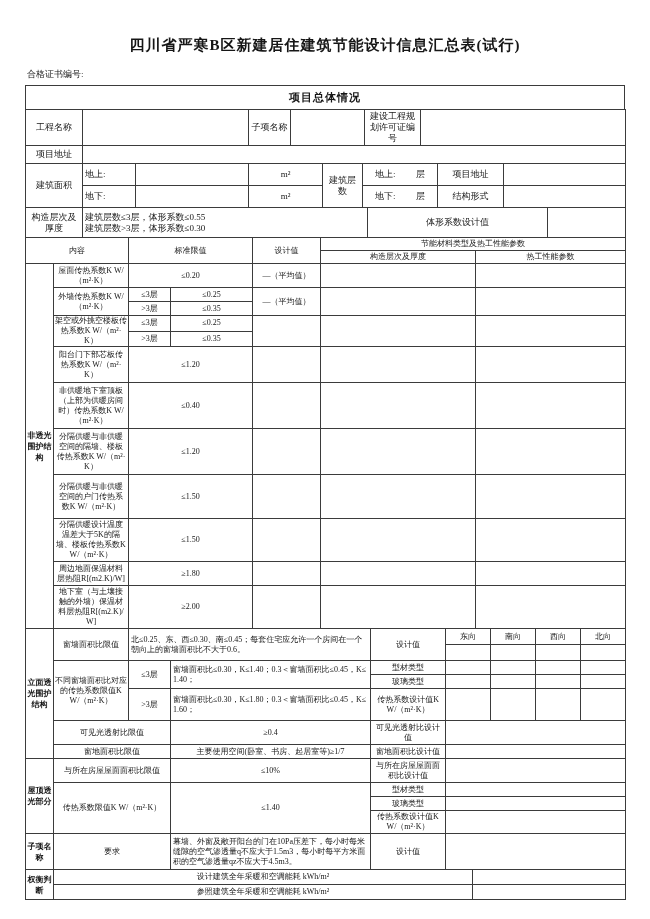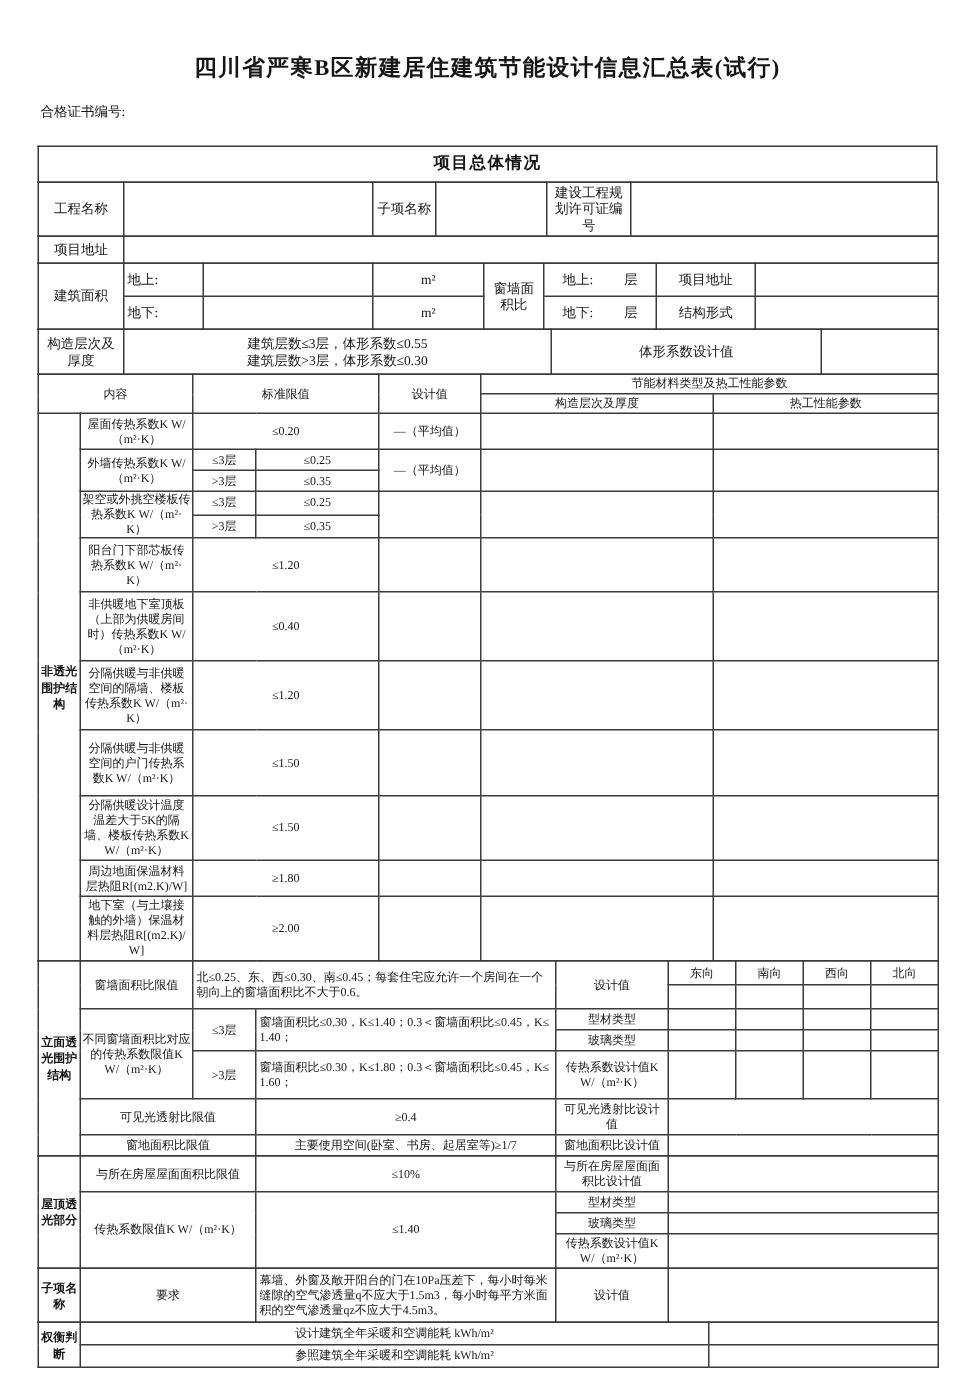--- a/index.html
+++ b/index.html
@@ -6,33 +6,33 @@
   html,body { margin:0; padding:0; background:#ffffff; }
   .page {
     width:650px; height:919px; overflow:hidden;
     font-family:"Liberation Serif","DejaVu Serif",serif;
     color:#161616; background:#ffffff;
   }
   .inner { padding:36px 25px 0 25px; }
   .title { text-align:center; font-size:15px; font-weight:bold; margin:0 0 13px 0; letter-spacing:1px; }
   .cert { font-size:9px; margin:0 0 3px 2px; }
   table.t { border-collapse:collapse; table-layout:fixed; width:600px; margin-top:-1px; }
-  table.t.first { margin-top:16px; }
+  table.t.first { margin-top:4px; }
   td {
     border:1px solid #3b3b3b; font-size:8px; line-height:10px;
     text-align:center; vertical-align:middle; padding:1px 2px; overflow:hidden;
     word-break:break-all;
   }
   .ov td { font-size:9px; line-height:11px; }
   td.sec { font-weight:bold; font-size:11px; line-height:13px; height:24px; letter-spacing:1px; }
   td.left { text-align:left; }
   td.tight { padding:0 1px; }
   td.vgroup { padding:0; line-height:11px;font-weight:bold; }
   .split { display:flex; justify-content:space-between; padding:0 10px; }
-  .blk { display:block;text-align:center; }
+  .blk { display:block; }
 </style>
 </head>
 <body>
 
 <div class="page">
 <div class="inner">
 
   <div class="title">四川省严寒B区新建居住建筑节能设计信息汇总表(试行)</div>
   <div class="cert">合格证书编号:</div>
 
@@ -88,21 +88,21 @@
           <col style="width:75px">
           <col style="width:66px">
           <col style="width:122px">
         </colgroup>
     <tbody>
           <tr style="height:22px">
       <td rowspan="2">建筑面积</td>
       <td class="left">地上:</td>
       <td></td>
       <td>m²</td>
-      <td rowspan="2">窗墙面积比</td>
+      <td rowspan="2">建筑层数</td>
       <td>
         <span class="split">
                 <span>地上:</span>
                 <span>层</span>
               </span>
       </td>
       <td>项目地址</td>
       <td></td>
     </tr>
     <tr style="height:22px">

